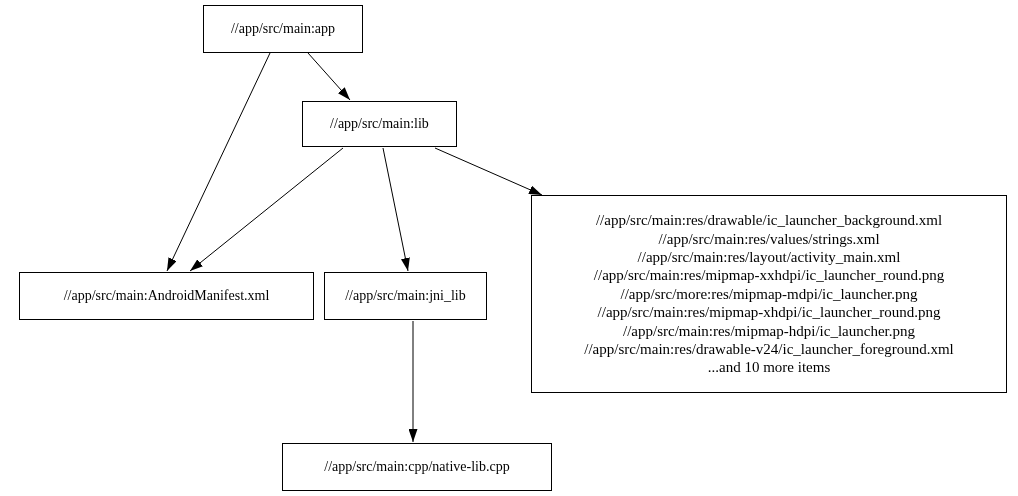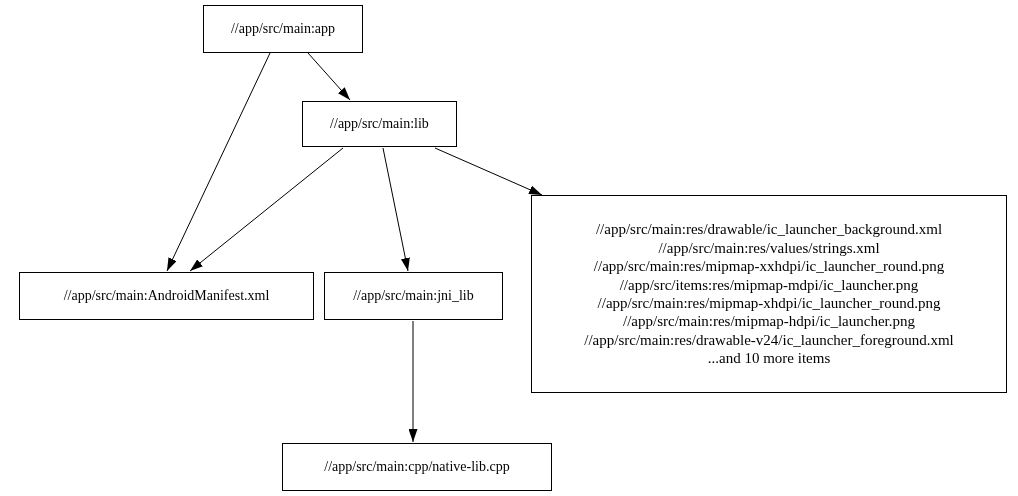--- a/index.html
+++ b/index.html
@@ -35,21 +35,21 @@
     display: flex;
     align-items: center;
     justify-content: center;
     text-align: center;
     font-size: 14px;
     white-space: nowrap;
   }
   .node-app      { left: 203px; top: 5px;   width: 160px; height: 48px; }
   .node-lib      { left: 302px; top: 101px; width: 155px; height: 46px; }
   .node-manifest { left: 6px;   top: 272px; width: 295px; height: 48px; margin-left: 13px; }
-  .node-jni      { left: 324px; top: 272px; width: 179px; height: 48px; }
+  .node-jni      { left: 324px; top: 272px; width: 163px; height: 48px; }
   .node-cpp      { left: 282px; top: 443px; width: 270px; height: 48px; }
   .node-res {
     left: 531px;
     top: 195px;
     width: 476px;
     height: 198px;
     flex-direction: column;
     justify-content: center;
     line-height: 18.4px;
     font-size: 15px;
@@ -78,22 +78,23 @@
 
   <div class="node node-lib">//app/src/main:lib</div>
 
   <div class="node node-manifest">//app/src/main:AndroidManifest.xml</div>
 
   <div class="node node-jni">//app/src/main:jni_lib</div>
 
   <div class="node node-res">
     <div>//app/src/main:res/drawable/ic_launcher_background.xml</div>
     <div>//app/src/main:res/values/strings.xml</div>
+    <div>//app/src/main:res/layout/activity_main.xml</div>
     <div>//app/src/main:res/mipmap-xxhdpi/ic_launcher_round.png</div>
-    <div>//app/src/items:res/mipmap-mdpi/ic_launcher.png</div>
+    <div>//app/src/more:res/mipmap-mdpi/ic_launcher.png</div>
     <div>//app/src/main:res/mipmap-xhdpi/ic_launcher_round.png</div>
     <div>//app/src/main:res/mipmap-hdpi/ic_launcher.png</div>
     <div>//app/src/main:res/drawable-v24/ic_launcher_foreground.xml</div>
     <div>...and 10 more items</div>
   </div>
 
   <div class="node node-cpp">//app/src/main:cpp/native-lib.cpp</div>
 
 </div>
 

